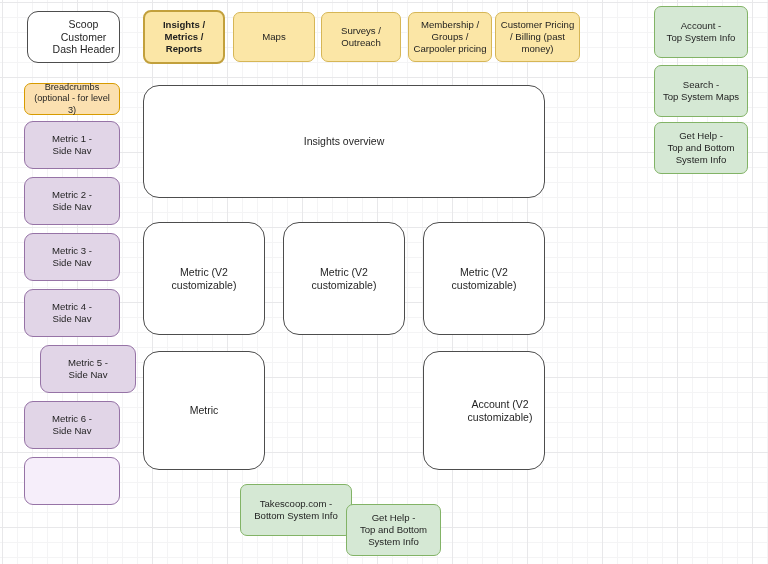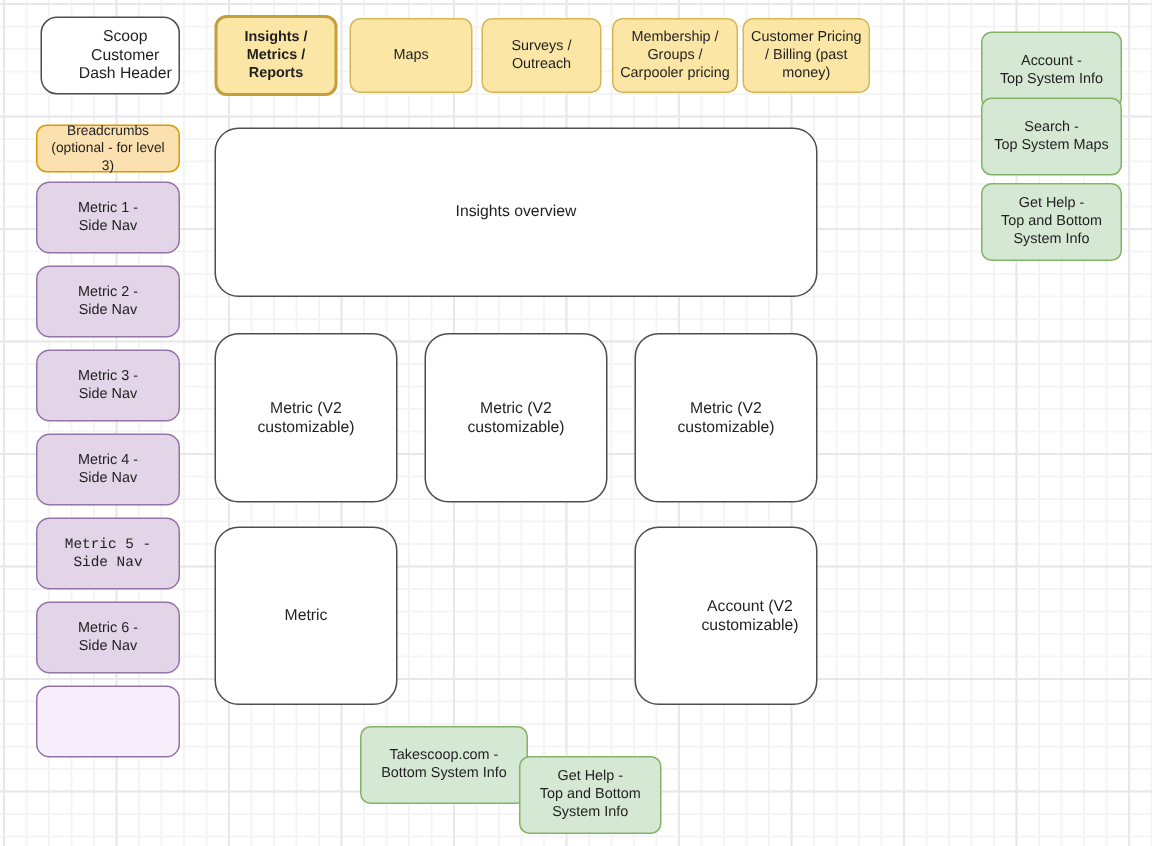--- a/index.html
+++ b/index.html
@@ -103,40 +103,40 @@
   <div class="node tab" style="left:233px; top:12px; width:82px; height:50px;">Maps</div>
   <div class="node tab" style="left:321px; top:12px; width:80px; height:50px;">Surveys /
 Outreach</div>
   <div class="node tab" style="left:408px; top:12px; width:84px; height:50px;">Membership /
 Groups /
 Carpooler pricing</div>
   <div class="node tab" style="left:495px; top:12px; width:85px; height:50px;">Customer Pricing
 / Billing (past
 money)</div>
 
-  <div class="node sys" style="left:654px; top:21px; width:94px; height:52px;">Account -
+  <div class="node sys" style="left:654px; top:6px; width:94px; height:52px;">Account -
 Top System Info</div>
   <div class="node sys" style="left:654px; top:65px; width:94px; height:52px;">Search -
 Top System Maps</div>
   <div class="node sys" style="left:654px; top:122px; width:94px; height:52px;">Get Help -
 Top and Bottom
 System Info</div>
 
   <div class="node crumb" style="left:24px; top:83px; width:96px; height:32px;">Breadcrumbs
 (optional - for level 3)</div>
 
   <div class="node nav" style="left:24px; top:121px; width:96px; height:48px;">Metric 1 -
 Side Nav</div>
   <div class="node nav" style="left:24px; top:177px; width:96px; height:48px;">Metric 2  -
 Side Nav</div>
   <div class="node nav" style="left:24px; top:233px; width:96px; height:48px;">Metric 3 -
 Side Nav</div>
   <div class="node nav" style="left:24px; top:289px; width:96px; height:48px;">Metric 4 -
 Side Nav</div>
-  <div class="node nav" style="left:24px; top:345px; width:96px; height:48px;font-family:Liberation Mono, monospace;">Metric 5 -
+  <div class="node nav" style="left:40px; top:345px; width:96px; height:48px;">Metric 5 -
 Side Nav</div>
   <div class="node nav" style="left:24px; top:401px; width:96px; height:48px;">Metric 6 -
 Side Nav</div>
   <div class="node nav empty" style="left:24px; top:457px; width:96px; height:48px;"></div>
 
   <div class="node panel big" style="left:143px; top:85px; width:402px; height:113px;">Insights overview</div>
 
   <div class="node panel big" style="left:143px; top:222px; width:122px; height:113px;">Metric (V2 customizable)</div>
   <div class="node panel big" style="left:283px; top:222px; width:122px; height:113px;">Metric (V2 customizable)</div>
   <div class="node panel big" style="left:423px; top:222px; width:122px; height:113px;">Metric (V2 customizable)</div>

